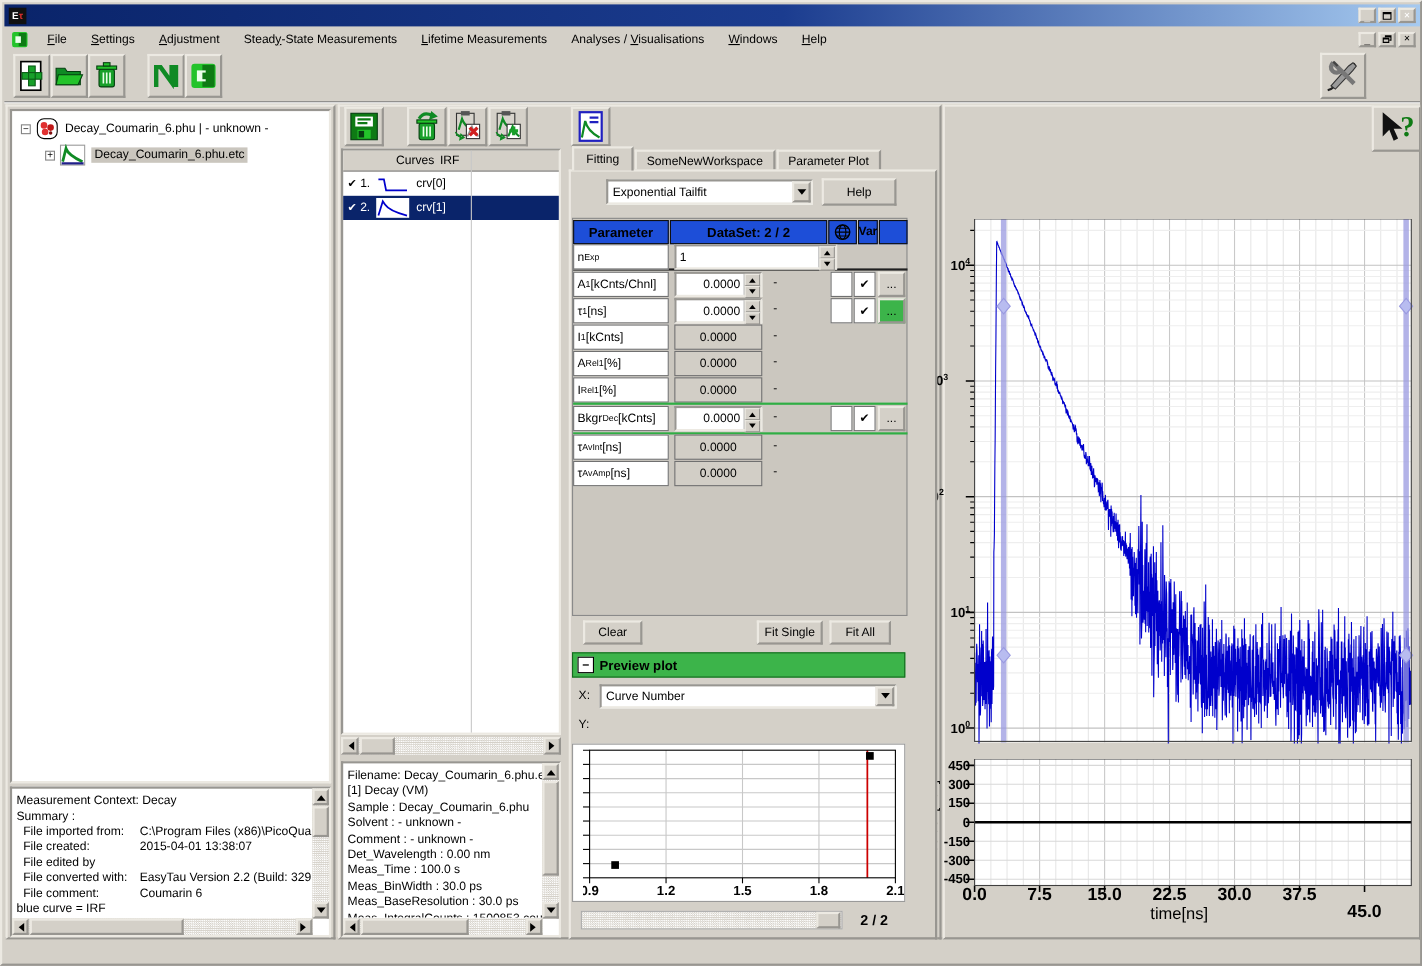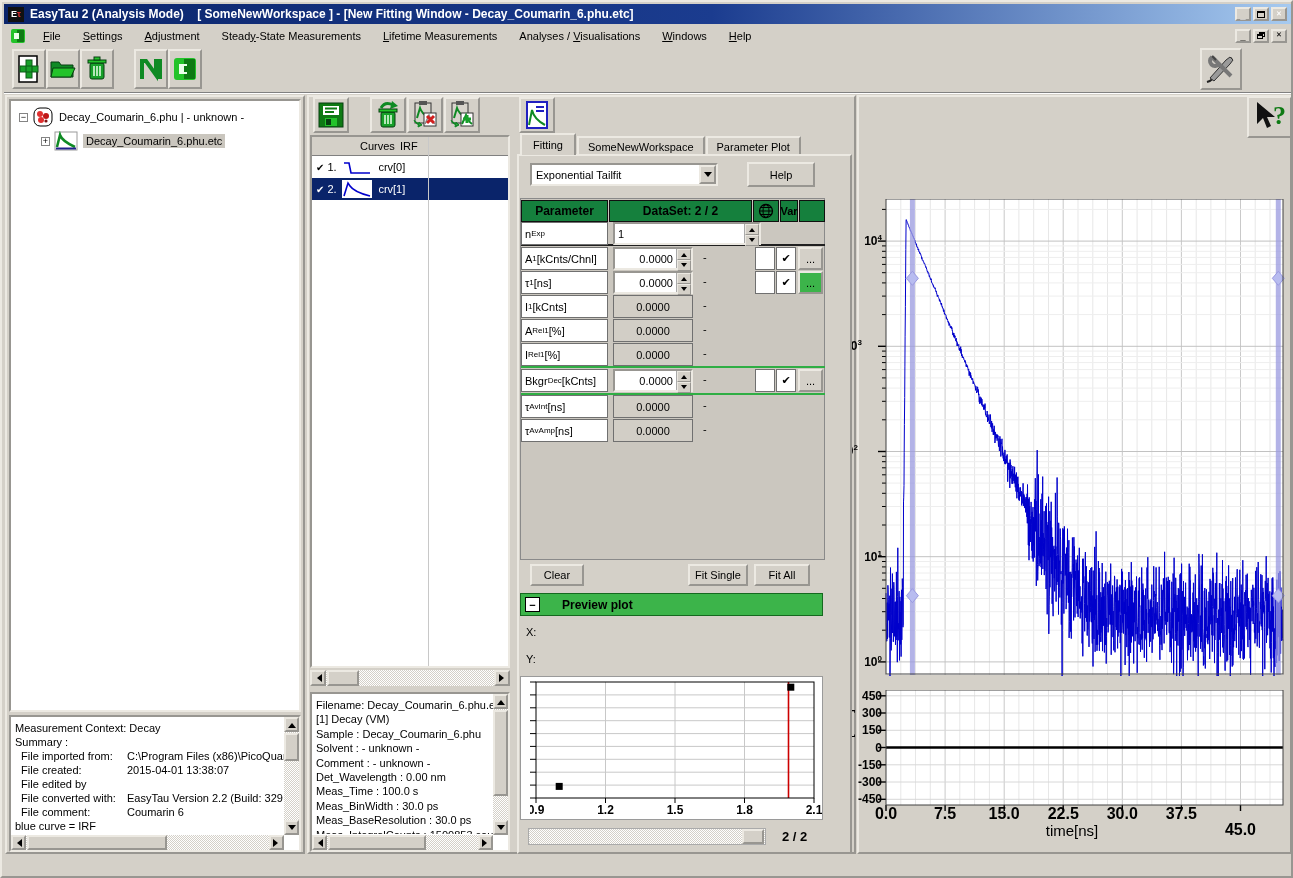--- a/index.html
+++ b/index.html
@@ -22,21 +22,21 @@
 .sb-thumb{border:2px outset #ece9e2;background:#d4d0c8}
 .tri{width:0;height:0}
 .tri-l{border:4px solid transparent;border-right:5px solid #000;margin-right:2px}
 .tri-r{border:4px solid transparent;border-left:5px solid #000;margin-left:2px}
 .tri-u{border:4px solid transparent;border-bottom:5px solid #000;margin-bottom:2px}
 .tri-d{border:4px solid transparent;border-top:5px solid #000;margin-top:2px}
 .tri-dd{border:4px solid transparent;border-top:5px solid #000;margin-top:4px}
 .tab{border:2px outset #ece9e2;border-bottom:none;background:#d4d0c8;padding:3px 9px 2px;display:inline-block;margin-right:1px}
 .tab.active{padding:4px 11px 4px;position:relative;top:-2px;z-index:3}
 .cell{position:absolute;border:1px solid #707070;background:#fff;display:flex;align-items:center;padding:0 3px;overflow:hidden}
-.gcell{position:absolute;border:1px solid #101010;background:#15803d;display:flex;align-items:center;justify-content:center;font-weight:bold;font-size:12px}
+.gcell{position:absolute;border:1px solid #101010;background:#1d4ed8;display:flex;align-items:center;justify-content:center;font-weight:bold;font-size:12px}
 .spin{position:absolute;border:2px inset #ece9e2;background:#fff;display:flex}
 .spin .val{flex:1;display:flex;align-items:center;padding:0 3px}
 .spin .arrows{width:15px;display:flex;flex-direction:column;border-left:1px solid #aaa}
 .spin .arrows div{flex:1;border:1px outset #ece9e2;background:#d4d0c8;display:flex;align-items:center;justify-content:center}
 .spin .arrows .tu{width:0;height:0;border:3px solid transparent;border-bottom:4px solid #000;margin-bottom:2px}
 .spin .arrows .td{width:0;height:0;border:3px solid transparent;border-top:4px solid #000;margin-top:2px}
 .dd{position:absolute;border:2px inset #ece9e2;background:#fff;display:flex;align-items:center}
 .dd .txt{flex:1;padding:0 4px;white-space:nowrap;overflow:hidden}
 .dd .arr{width:17px;align-self:stretch;border:2px outset #ece9e2;background:#d4d0c8;display:flex;align-items:center;justify-content:center}
 .rot{transform:translate(-50%,-50%) rotate(-90deg);white-space:nowrap;transform-origin:center}
@@ -48,21 +48,20 @@
 .infoline .v{position:absolute;left:112px;top:0;white-space:pre}
 .treerow{display:flex;align-items:center;white-space:nowrap}
 </style>
 </head>
 <body>
 
 <div id="screen">
 
   <div class="abs titlebar" style="left:2px;top:2px;width:1287px;height:20px;padding-left:4px">
     <span style="width:16px;height:15px;background:#111;color:#fff;font-size:9px;font-weight:bold;display:inline-flex;align-items:center;justify-content:center;margin-right:6px">E<span style="color:#e03030">τ</span></span>
-    <span class="title-text">EasyTau 2 (Analysis Mode)    [ SomeNewWorkspace ] - [New Fitting Window - Decay_Coumarin_6.phu.etc]</span>
     <span style="flex:1"></span>
     <span class="wbtn" style="margin-right:2px">
         <span style="position:relative;top:3px">_</span>
       </span>
     <span class="wbtn" style="margin-right:2px">
         <span style="width:8px;height:7px;border:1px solid #000;border-top-width:2px"></span>
       </span>
     <span class="wbtn" style="margin-right:4px">✕</span>
   </div>
 
@@ -308,21 +307,21 @@
       <div class="sb-thumb abs" style="left:16px;top:0;width:98px;height:15px"></div>
       <div class="sb-btn abs" style="left:166px;top:0;width:15px;height:15px">
           <span class="tri tri-r"></span>
         </div>
     </div>
   </div>
 
   <div class="abs" style="left:518px;top:133px;width:334px;height:20px"><span class="tab active">Fitting</span><span class="tab">SomeNewWorkspace</span><span class="tab">Parameter Plot</span><span class="tab">Error Estimation</span></div>
   <div class="abs raised" style="left:515px;top:152px;width:335px;height:700px;z-index:2"></div>
 
-  <div class="abs dd" style="left:528px;top:161px;width:188px;height:23px;z-index:3">
+  <div class="abs dd" style="left:549px;top:161px;width:188px;height:23px;z-index:3">
     <span class="txt">Exponential Tailfit</span>
     <span class="arr">
         <span class="tri tri-d" style="margin-top:3px"></span>
       </span>
   </div>
   <div class="abs btn" style="left:745px;top:160px;width:68px;height:25px;z-index:3">
     <span>Help</span>
   </div>
 
   <div class="abs" style="left:518px;top:196px;width:305px;height:362px;background:#cbc7bf;border:1px solid #8a8a8a;z-index:3">
@@ -424,23 +423,29 @@
     </div>
   <div class="abs btn" style="left:686px;top:562px;width:60px;height:22px;z-index:3">
       <span>Fit Single</span>
     </div>
   <div class="abs btn" style="left:752px;top:562px;width:56px;height:22px;z-index:3">
       <span>Fit All</span>
     </div>
 
   <div class="abs" style="left:518px;top:591px;width:303px;height:23px;background:#3cb44a;border:1px solid #15691f;display:flex;align-items:center;z-index:3">
     <span class="abs" style="left:4px;top:3px;width:15px;height:15px;background:#fff;border:1px solid #000;display:flex;align-items:center;justify-content:center;font-weight:bold">−</span>
-    <span style="margin-left:41px;font-weight:bold;font-size:12px">Preview plot</span>
+    <span style="margin-left:24px;font-weight:bold;font-size:12px">Preview plot</span>
   </div>
   <span class="abs" style="left:524px;top:624px;z-index:3">X:</span>
+  <div class="abs dd" style="left:543px;top:620px;width:270px;height:22px;z-index:3">
+    <span class="txt">Curve Number</span>
+    <span class="arr">
+        <span class="tri tri-d" style="margin-top:3px"></span>
+      </span>
+  </div>
   <span class="abs" style="left:524px;top:651px;z-index:3">Y:</span>
 
   <div class="abs" style="left:518px;top:674px;width:303px;height:144px;background:#fff;border:1px solid #9a9a9a;z-index:3"></div>
   <svg class="abs" width="292" height="141" style="left:528px;top:678px;z-index:4">
       <rect x="6" y="2" width="278" height="116" fill="#ffffff"></rect>
       <line x1="6" y1="14.9" x2="284" y2="14.9" stroke="#c8c8c8"></line>
       <line x1="6" y1="27.8" x2="284" y2="27.8" stroke="#c8c8c8"></line>
       <line x1="6" y1="40.7" x2="284" y2="40.7" stroke="#c8c8c8"></line>
       <line x1="6" y1="53.6" x2="284" y2="53.6" stroke="#c8c8c8"></line>
       <line x1="6" y1="66.4" x2="284" y2="66.4" stroke="#c8c8c8"></line>

